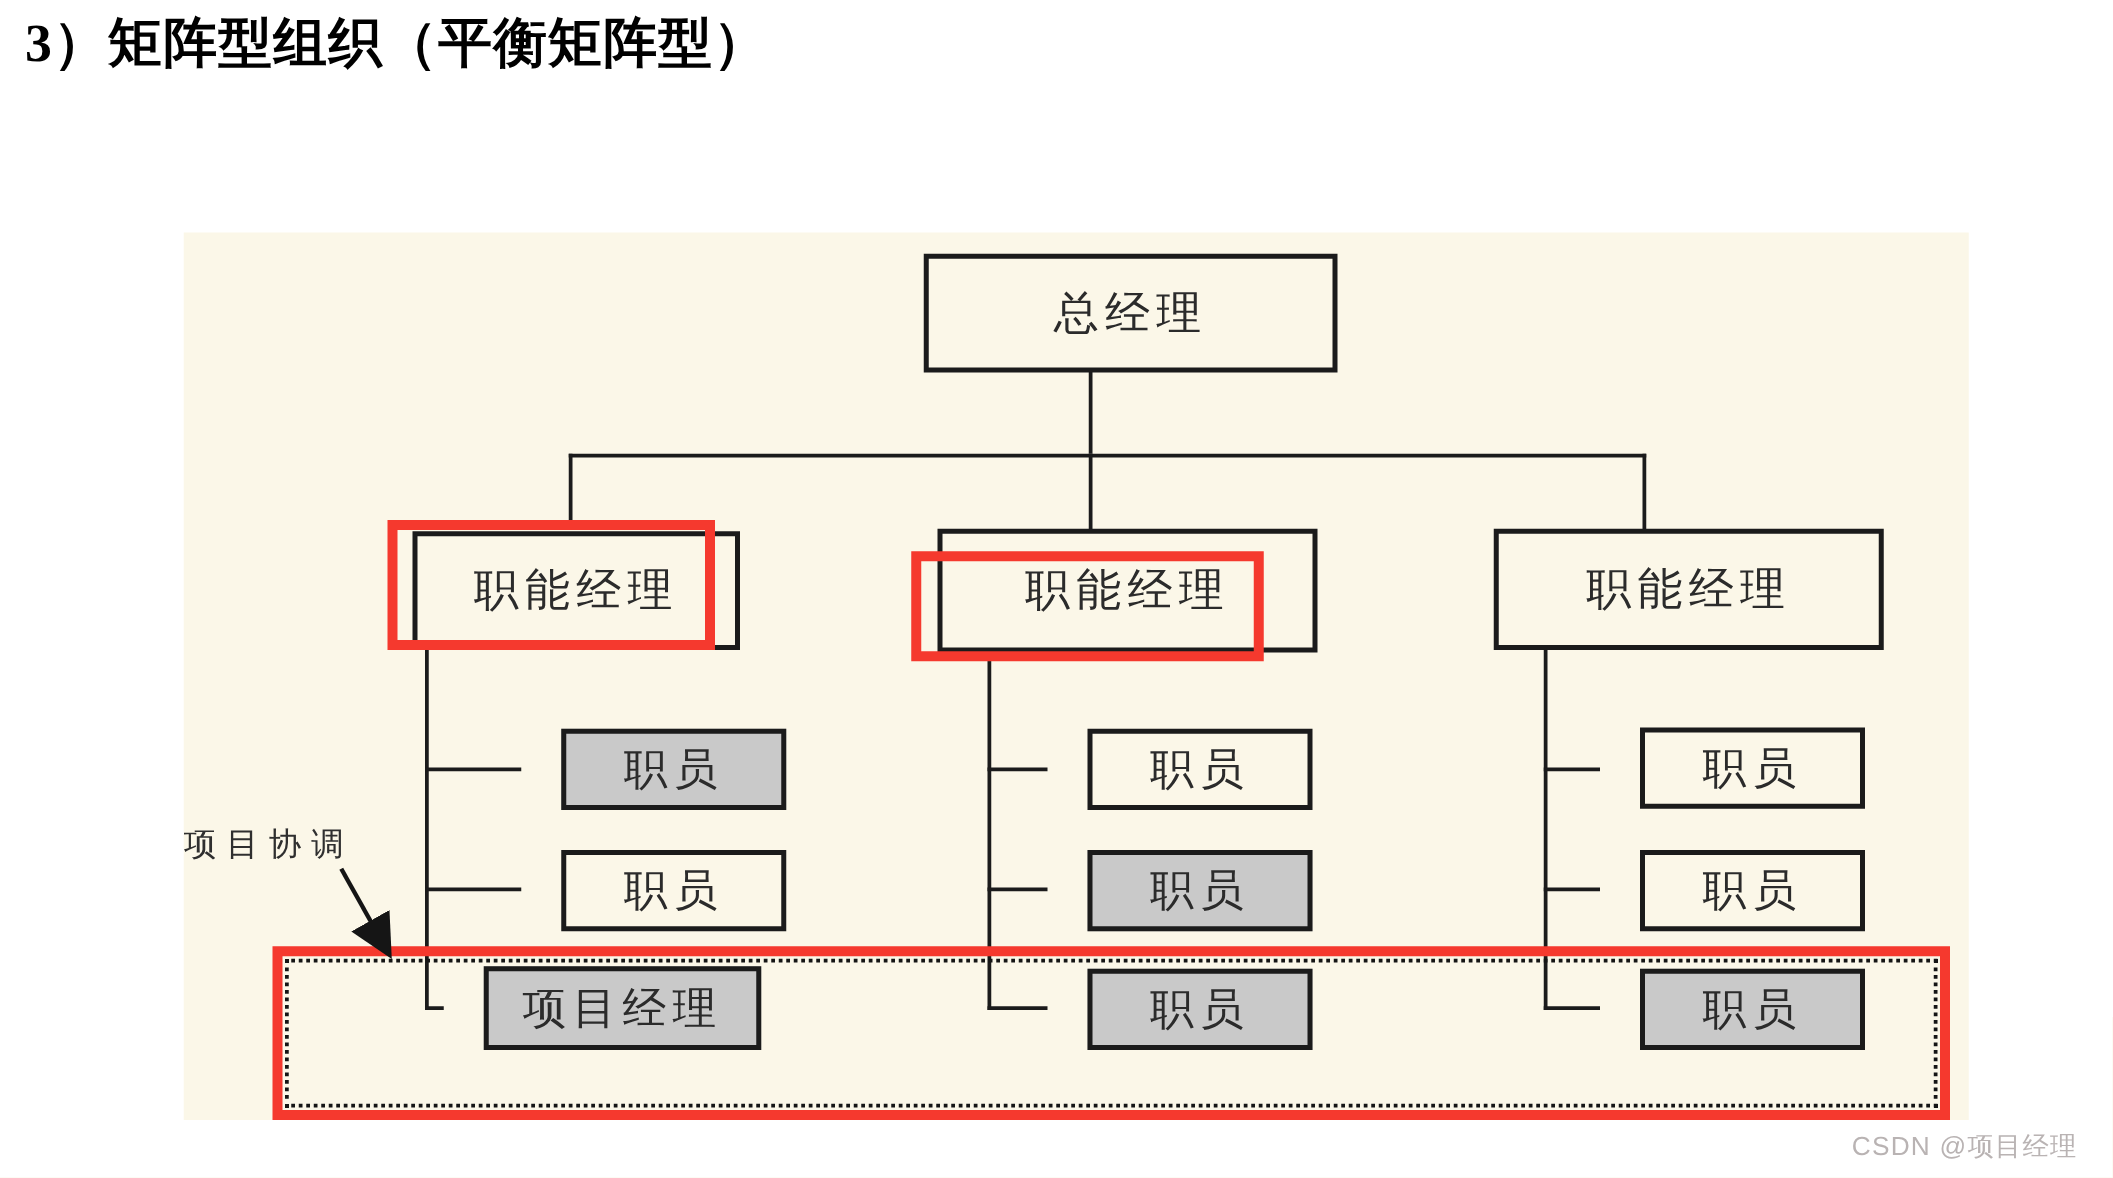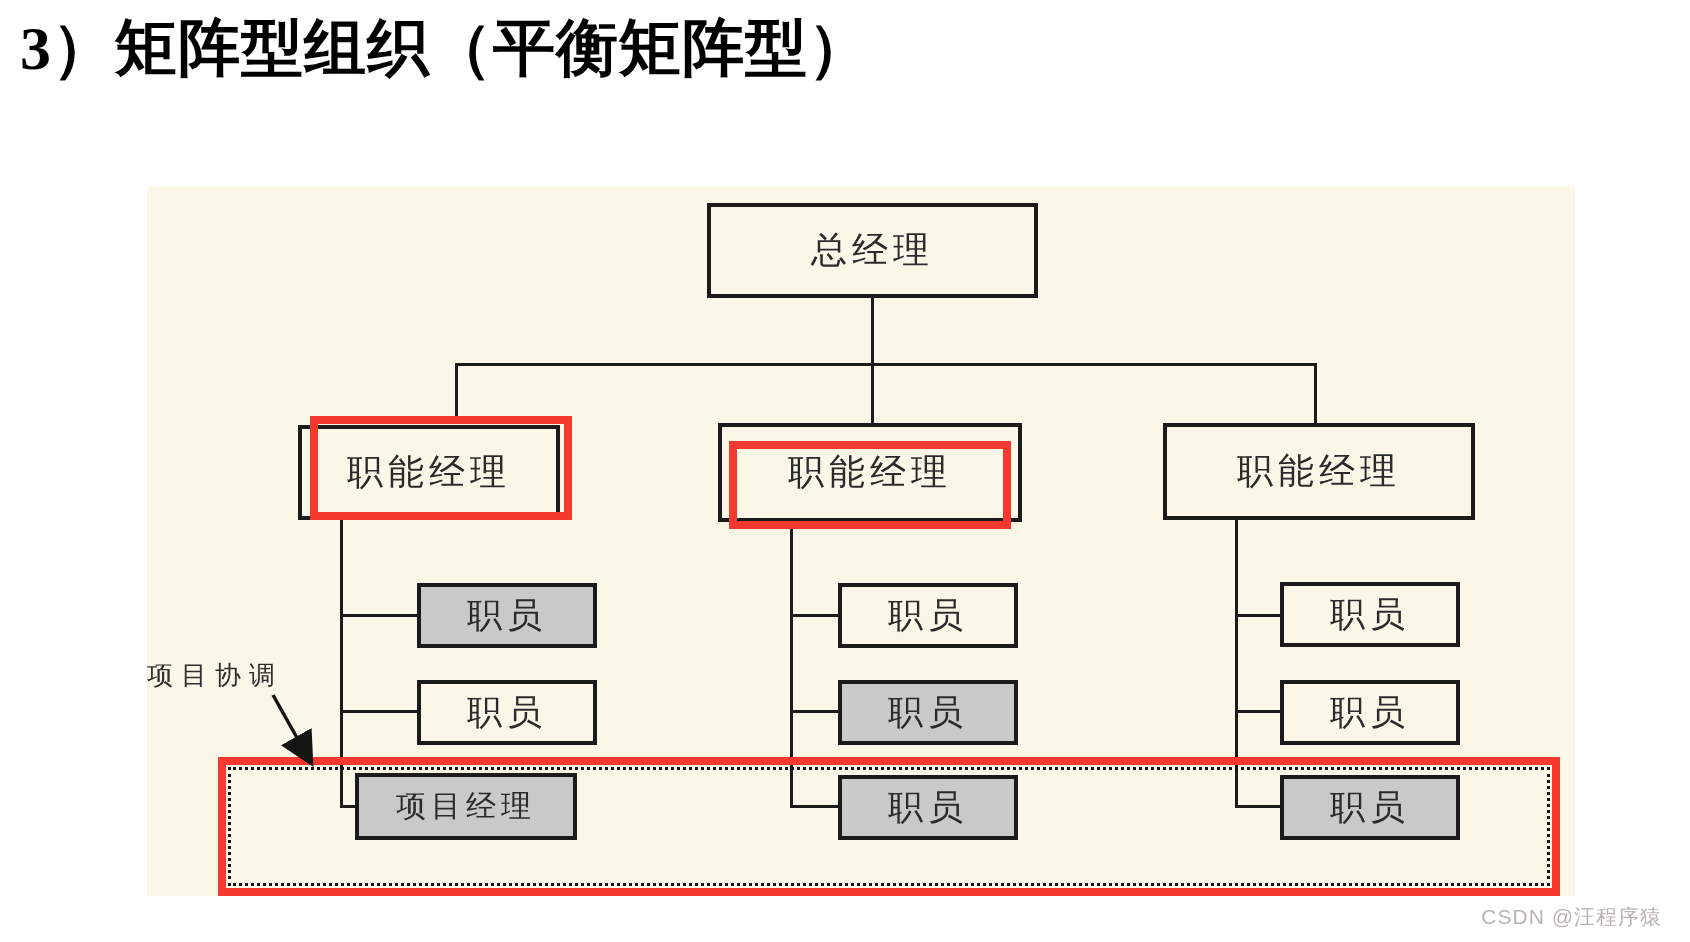--- a/index.html
+++ b/index.html
@@ -2,30 +2,30 @@
 <html><head>
 <meta charset="utf-8">
 <style>
   html,body{margin:0;padding:0;}
   body{
     width:1690px;height:942px;position:relative;background:#ffffff;overflow:hidden;
     font-family:"Liberation Serif","DejaVu Serif",serif;
   }
   .page-title{
     position:absolute;left:20px;top:6px;width:1000px;
-    font-size:62px;font-weight:700;color:#000;letter-spacing:1px;
+    font-size:43px;font-weight:700;color:#000;letter-spacing:1px;
   }
   .panel{
     position:absolute;left:147px;top:186px;width:1428px;height:710px;
     background:#fbf7e8;
   }
   .node{
     position:absolute;box-sizing:border-box;border:4px solid #1b1b1b;
     display:flex;align-items:center;justify-content:center;
-    font-size:36px;color:#2b2b2b;letter-spacing:5px;background:transparent;
+    font-size:36px;color:#2b2b2b;letter-spacing:5px;background:transparent;margin-left:32px;
   }
   .node.filled{background:#c9c9c9;}
   .hline,.vline{position:absolute;background:#1b1b1b;}
   .hline{height:3px;}
   .vline{width:3px;}
   .red-overlay{
     position:absolute;box-sizing:border-box;border:8px solid #f5392e;background:transparent;
   }
   .project-band{
     position:absolute;left:71px;top:571px;width:1342px;height:139px;
@@ -82,21 +82,21 @@
   <div class="node" style="left:151px;top:239px;width:262px;height:95px;">职能经理</div>
   <div class="red-overlay" style="left:163px;top:230px;width:262px;height:104px;"></div>
 
   <div class="node" style="left:571px;top:237px;width:304px;height:99px;">职能经理</div>
   <div class="red-overlay" style="left:582px;top:255px;width:282px;height:88px;"></div>
 
   <div class="node" style="left:1016px;top:237px;width:312px;height:97px;">职能经理</div>
 
   <div class="node filled" style="left:270px;top:397px;width:180px;height:65px;font-size:35px;">职员</div>
   <div class="node" style="left:270px;top:494px;width:180px;height:65px;font-size:35px;">职员</div>
-  <div class="node filled" style="left:208px;top:587px;width:222px;height:67px;font-size:30px;">项目经理</div>
+  <div class="node filled" style="left:208px;top:587px;width:222px;height:67px;font-size:35px;">项目经理</div>
 
   <div class="node" style="left:691px;top:397px;width:180px;height:65px;font-size:35px;">职员</div>
   <div class="node filled" style="left:691px;top:494px;width:180px;height:65px;font-size:35px;">职员</div>
   <div class="node filled" style="left:691px;top:589px;width:180px;height:65px;font-size:35px;">职员</div>
 
   <div class="node" style="left:1133px;top:396px;width:180px;height:65px;font-size:35px;">职员</div>
   <div class="node" style="left:1133px;top:494px;width:180px;height:65px;font-size:35px;">职员</div>
   <div class="node filled" style="left:1133px;top:589px;width:180px;height:65px;font-size:35px;">职员</div>
 
   <div class="annotation-label">项目协调</div>
@@ -104,13 +104,13 @@
     <defs>
       <marker id="ah" markerWidth="12" markerHeight="12" refX="8" refY="5" orient="auto">
         <path d="M0,0 L10,5 L0,10 z" fill="#151515"></path>
       </marker>
     </defs>
     <line x1="18" y1="6" x2="55" y2="72" stroke="#151515" stroke-width="3.5" marker-end="url(#ah)"></line>
   </svg>
 
 </div>
 
-<div class="watermark">CSDN @汪程序猿</div>
+<div class="watermark">CSDN @项目经理</div>
 
 </body></html>

